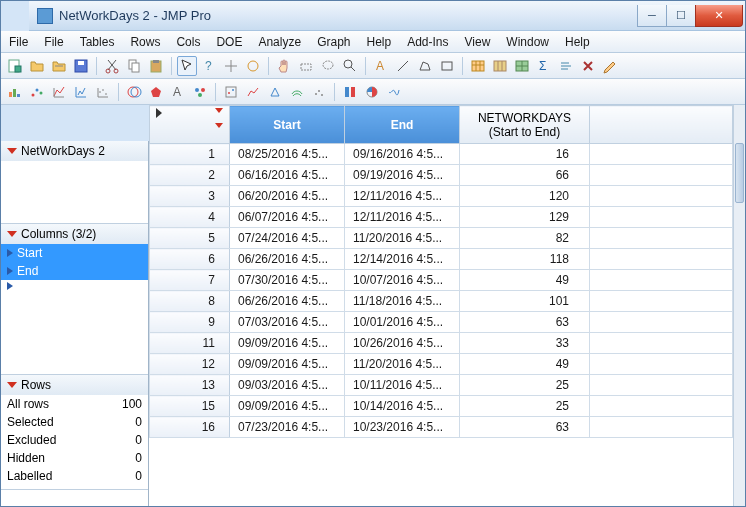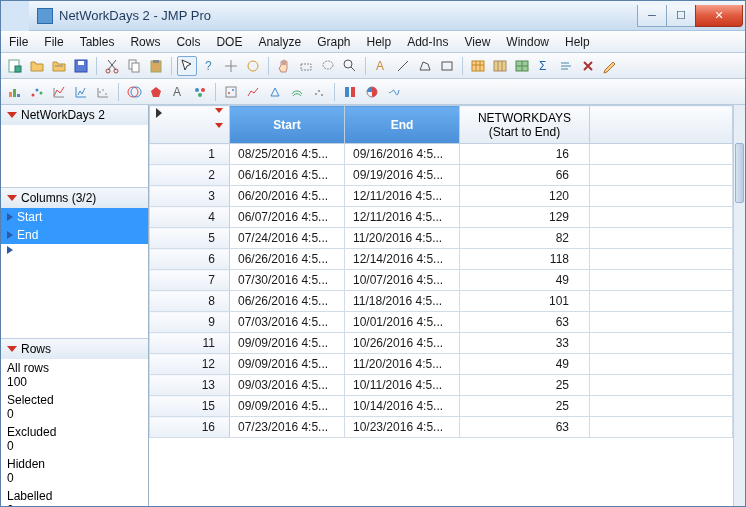--- a/index.html
+++ b/index.html
@@ -21,30 +21,30 @@
 
 .toolbar { height: 26px; background: linear-gradient(#fcfcfd, #e4ecf5); display: flex; align-items: center; padding-left: 4px; border-bottom: 1px solid #b8cce0; gap: 2px; }
 .tbtn { width: 20px; height: 20px; display: flex; align-items: center; justify-content: center; border: 1px solid transparent; border-radius: 2px; }
 .tsep { width: 1px; height: 18px; background: #b8cce0; margin: 0 3px; }
 .tbtn svg { width: 16px; height: 16px; }
 
 
 .main { display: flex; height: calc(100% - 30px - 22px - 26px - 26px); }
 
 
-.leftpanes { width: 148px; display: flex; flex-direction: column; background: #fff; border-right: 1px solid #a0b4c8; }
+.leftpanes { width: 148px; display: flex; flex-direction: column; background: #fff; border-right: 1px solid #a0b4c8; margin-top: 36px; }
 .pane { border-bottom: 1px solid #c0d0e0; }
 .pane-hdr { background: linear-gradient(#f4f8fc, #e0eaf4); padding: 3px 6px; display: flex; align-items: center; gap: 4px; }
 .pane-hdr .tri { width: 0; height: 0; border-left: 5px solid transparent; border-right: 5px solid transparent; border-top: 6px solid #d03020; }
 .tri-right { width: 0; height: 0; border-top: 5px solid transparent; border-bottom: 5px solid transparent; border-left: 6px solid #d03020; display: inline-block; }
 .pane-body { background: #fff; font-size: 12px; }
 .pane-body .row { padding: 2px 6px; display: flex; align-items: center; gap: 4px; }
 .pane-body .row.sel { background: #3399ff; color: #fff; }
 .pane-body .row .ctri { width: 0; height: 0; border-top: 4px solid transparent; border-bottom: 4px solid transparent; border-left: 6px solid #2a5aa8; }
-.stat-row { display: flex; justify-content: space-between; padding: 2px 6px; flex-direction: column; }
+.stat-row { display: flex; justify-content: space-between; padding: 2px 6px; }
 .pane.top .pane-body { height: 62px; }
 .pane.cols .pane-body { height: 130px; }
 .pane.rows .pane-body { padding-bottom: 4px; }
 
 
 .tablewrap { flex: 1; display: flex; flex-direction: column; background: #fff; position: relative; }
 .grid { position: absolute; left: 0; top: 0; right: 12px; bottom: 0; overflow: hidden; }
 table { border-collapse: collapse; width: 100%; }
 th { background: linear-gradient(#fbfcfe, #e4ecf5); border: 1px solid #c0d0e0; height: 38px; font-weight: bold; color: #1a1a1a; padding: 2px 6px; text-align: center; }
 th.rownum { width: 80px; }

